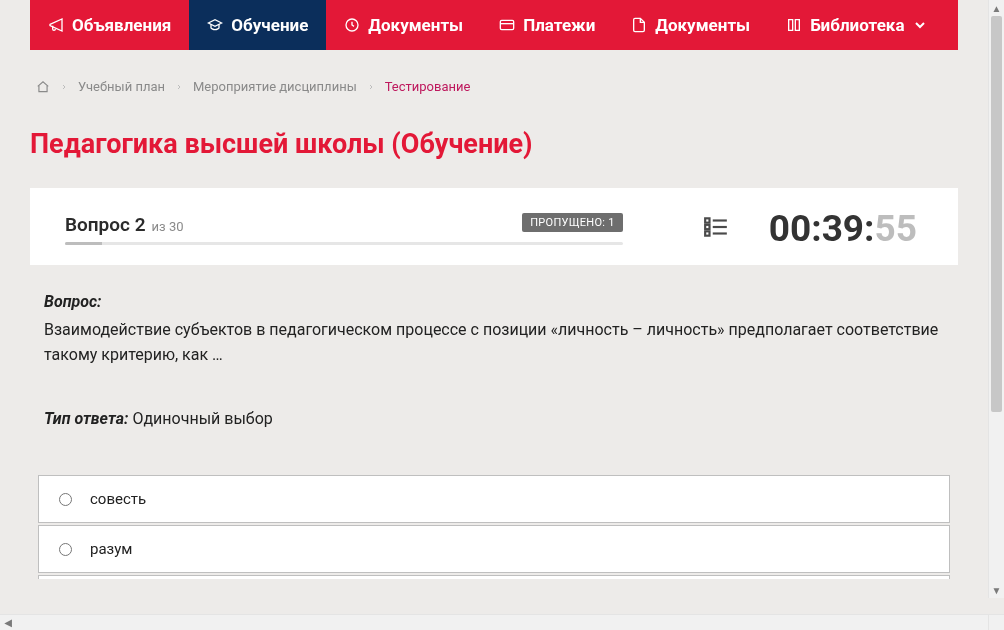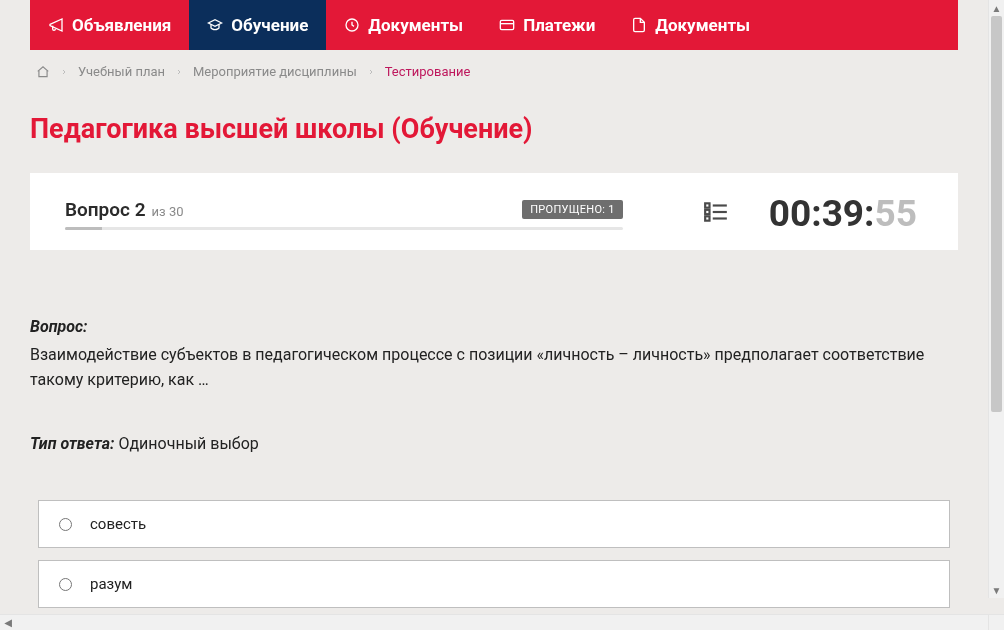--- a/index.html
+++ b/index.html
@@ -31,21 +31,21 @@
       background: #0b2e5b;
     }
     .nav-item svg { width: 16px; height: 16px; flex: 0 0 auto; }
     .chev-down { width: 12px; height: 12px; }
 
     
     .breadcrumb {
       display: flex;
       align-items: center;
       gap: 10px;
-      padding: 14px 0 10px 6px;
+      padding: 29px 0 10px 6px;
       font-size: 13px;
       color: #8a8a8a;
     }
     .breadcrumb .sep { color: #bdbdbd; width: 8px; height: 8px; }
     .breadcrumb .link { color: #8a8a8a; cursor: pointer; }
     .breadcrumb .current { color: #be185d; }
     .breadcrumb .home-ic { width: 14px; height: 14px; color: #8a8a8a; }
 
     
     .page-title {
@@ -58,21 +58,21 @@
 
     
     .status-card {
       background: #fff;
       border: 1px solid #ffffff;
       display: flex;
       align-items: center;
       padding: 18px 34px 14px;
     }
     .status-left { flex: 1 1 auto; display: flex; flex-direction: column; gap: 6px; }
-    .qline { display: flex; align-items: center; justify-content: space-between; gap: 24px; }
+    .qline { display: flex; align-items: flex-start; justify-content: space-between; gap: 24px; }
     .qline-left { display: flex; align-items: baseline; gap: 6px; }
     .q-num { font-size: 19px; font-weight: 600; color: #2b2b2b; }
     .q-total { font-size: 13px; color: #8a8a8a; }
     .skipped-badge {
       background: #6e6e6e;
       color: #fff;
       font-size: 11px;
       font-weight: 400;
       padding: 3px 8px;
       border-radius: 2px;
@@ -81,28 +81,28 @@
     .progress { width: 100%; height: 3px; background: #e6e6e6; border-radius: 2px; overflow: hidden; }
     .progress-fill { height: 100%; background: #bdbdbd; width: 6.6%; }
 
     .status-icon { padding: 0 40px 0 80px; color: #4a4a4a; cursor: pointer; }
     .status-icon svg { width: 26px; height: 26px; }
 
     .timer { font-size: 37px; color: #333; font-weight: 700; padding-right: 6px; font-variant-numeric: tabular-nums; }
     .timer .dim { color: #bdbdbd; }
 
     
-    .qbody { padding: 64px 0 0 0; color: #222; font-size: 16px; line-height: 1.6; }
+    .qbody { padding: 24px 0 0 0; color: #222; font-size: 16px; line-height: 1.6; margin-left: 14px; }
     .qlabel { font-weight: 700; font-style: italic; }
     .qtext { margin-top: 2px; }
     .atype-row { margin-top: 38px; }
     .atype-label { font-weight: 700; font-style: italic; }
 
     
-    .options { margin-top: 44px; display: flex; flex-direction: column; gap: 12px; padding: 0 8px; }
+    .options { margin-top: 44px; display: flex; flex-direction: column; gap: 2px; padding: 0 8px; }
     .option {
       border: 1px solid #bfbfbf;
       background: #fff;
       display: flex;
       align-items: center;
       gap: 18px;
       padding: 14px 20px;
       cursor: pointer;
       font-size: 15px;
       color: #222;
@@ -165,20 +165,29 @@
               <path d="M2 10h20"></path>
             </svg>
           <span>Платежи</span>
         </div>
         <div class="nav-item">
           <svg viewBox="0 0 24 24" fill="none" stroke="currentColor" stroke-width="2">
               <path d="M14 2H6a2 2 0 0 0-2 2v16a2 2 0 0 0 2 2h12a2 2 0 0 0 2-2V8z"></path>
               <path d="M14 2v6h6"></path>
             </svg>
           <span>Документы</span>
+        </div>
+        <div class="nav-item">
+          <svg viewBox="0 0 24 24" fill="none" stroke="currentColor" stroke-width="2">
+              <path d="M4 4h6v16H4zM14 4h6v16h-6z"></path>
+            </svg>
+          <span>Библиотека</span>
+          <svg class="chev-down" viewBox="0 0 24 24" fill="none" stroke="currentColor" stroke-width="3">
+              <path d="M6 9l6 6 6-6"></path>
+            </svg>
         </div>
       </div>
 
       <div class="breadcrumb">
         <svg class="home-ic" viewBox="0 0 24 24" fill="none" stroke="currentColor" stroke-width="2">
             <path d="M3 11l9-8 9 8"></path>
             <path d="M5 10v10h14V10"></path>
           </svg>
         <svg class="sep" viewBox="0 0 24 24" fill="none" stroke="currentColor" stroke-width="3">
             <path d="M9 6l6 6-6 6"></path>

